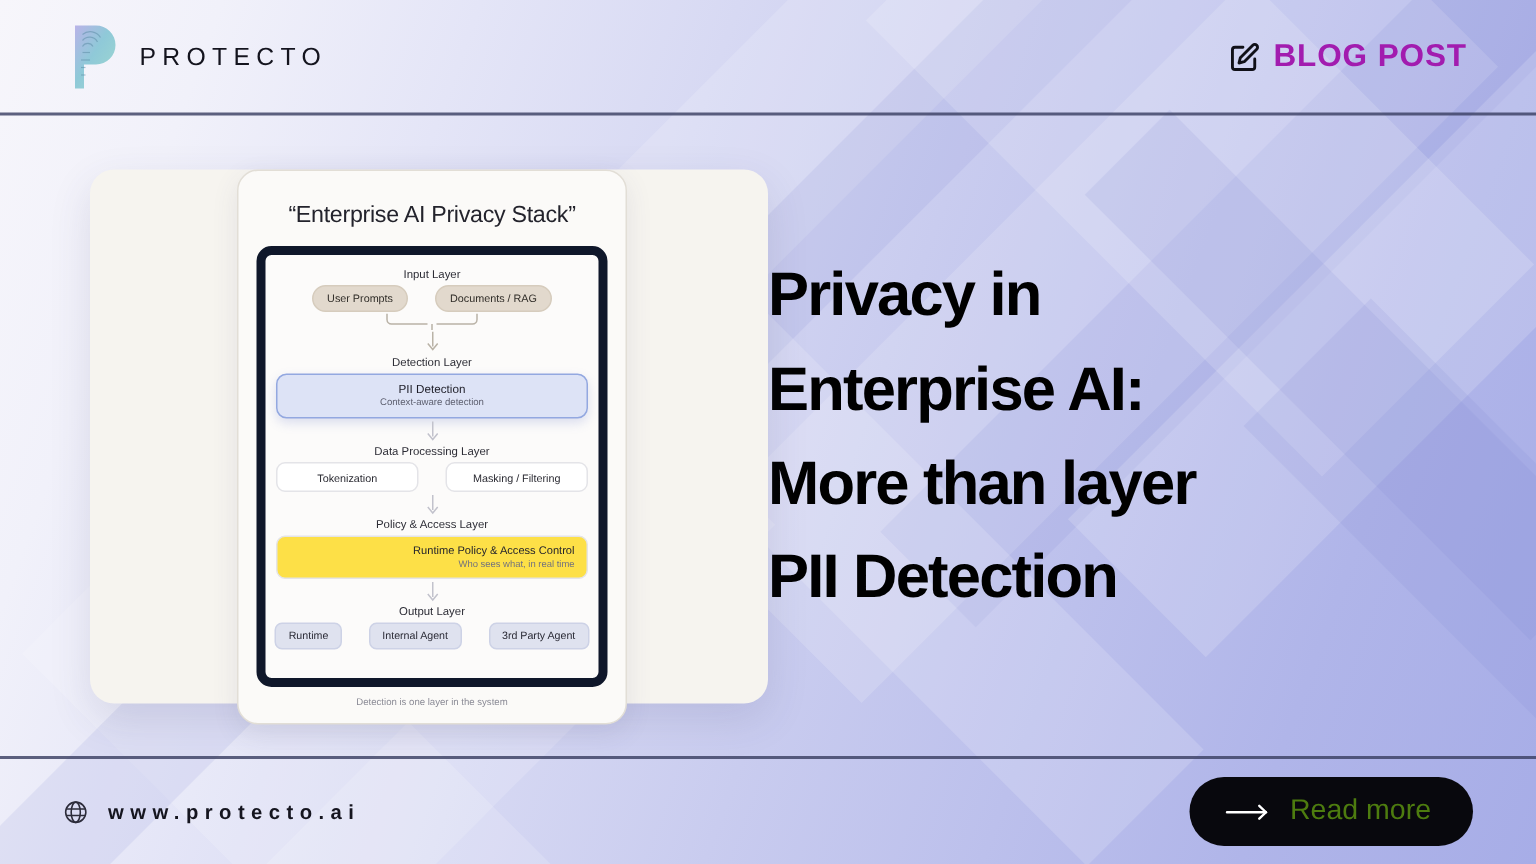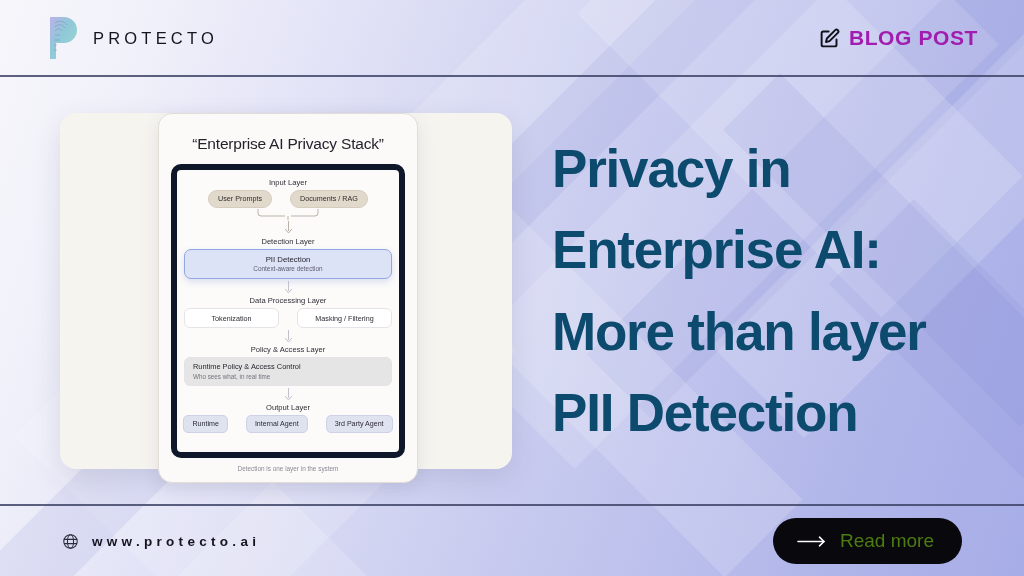--- a/index.html
+++ b/index.html
@@ -96,23 +96,23 @@
     border-radius:10px; padding:3.5px 9px;
     font-size:7.2px; color:#2f2c27; white-space:nowrap;
   }
   .box{
     background:#ffffff; border:1px solid #e4e4e8;
     border-radius:6px; padding:4.5px 8px;
     font-size:7.2px; color:#2b2b33; text-align:center;
     white-space:nowrap; flex:1;
   }
   .box-wide{
-    background:#e5e5e5; border:1px solid #e4e4e8;
+    background:#fde047; border:1px solid #e4e4e8;
     border-radius:6px; padding:4px 8px 5px;
-    width:100%; text-align:left;
+    width:100%; text-align:right;
   }
   .box-wide .t{ font-size:7.4px; color:#24242c; }
   .box-wide .s{ font-size:6.3px; color:#72727e; margin-top:1.5px; }
 
   .highlight{
     background:#dde3f6; border:1.3px solid #93a8e0;
     border-radius:7px; padding:5px 8px 6px;
     width:100%; text-align:center;
     box-shadow:0 3px 7px rgba(100,120,200,0.22);
   }
@@ -127,34 +127,34 @@
 
   .merge{ width:110px; height:11px; margin:1px 0 0; }
   .arrow{ width:9px; height:15px; margin:1px 0; }
   .diagram-foot{
     text-align:center; font-size:6.4px; color:#8b8b96;
     margin-top:7px;
   }
 
   
   .headline{
-    margin-left:40px; width:420px;
-    font-size:53px; line-height:1.53;
-    font-weight:bold; letter-spacing:-1.2px; color:#0c4a6e;
+    width:420px;
+    font-size:41px; line-height:1.53;
+    font-weight:bold; letter-spacing:-1.2px; color:#000000;
   }
 
   
   .rule-bottom{
     position:absolute; left:0; top:504px; width:1024px; height:2px;
     background:#3b3f63; opacity:.82;
   }
   .footer{
     position:absolute; left:0; top:506px; width:1024px; height:70px;
     display:flex; align-items:center; justify-content:space-between;
-    padding:0 62px;
+    padding:0 42px;
   }
   .site{ display:flex; align-items:center; gap:13px; }
   .site-url{
     font-size:13.5px; font-weight:bold; letter-spacing:4.3px; color:#15151f;
   }
   .cta{
     display:flex; align-items:center; gap:13px;
     background:#08080d; color:#4d7c0f;
     border-radius:30px; padding:12px 28px 12px 24px;
     font-size:19px; cursor:pointer; border:none;

